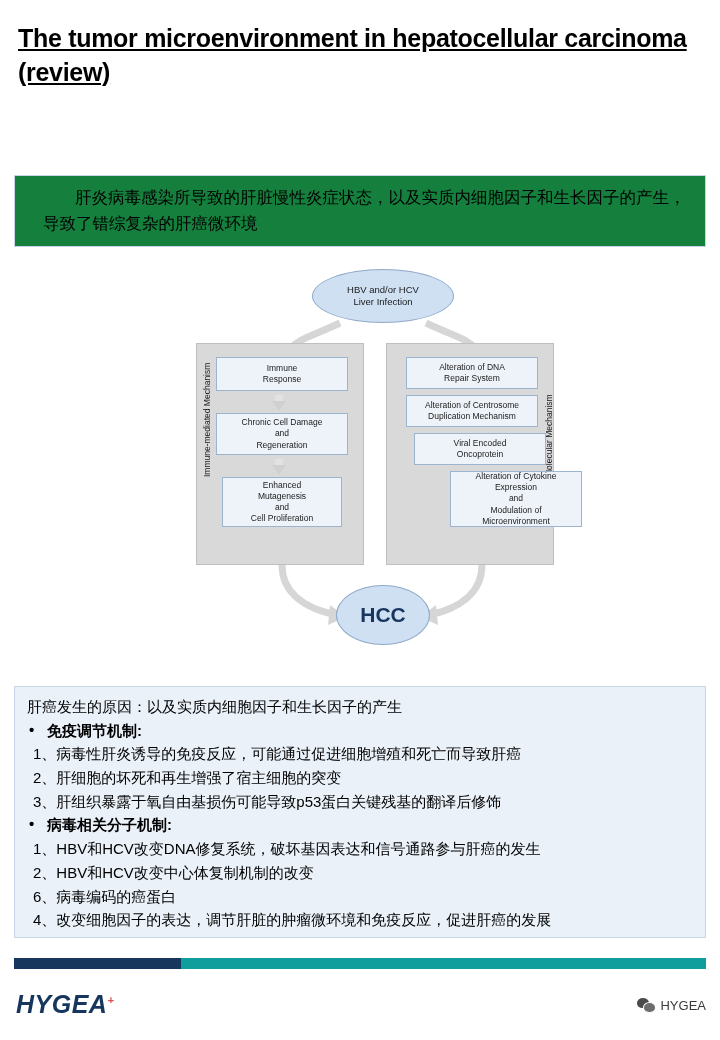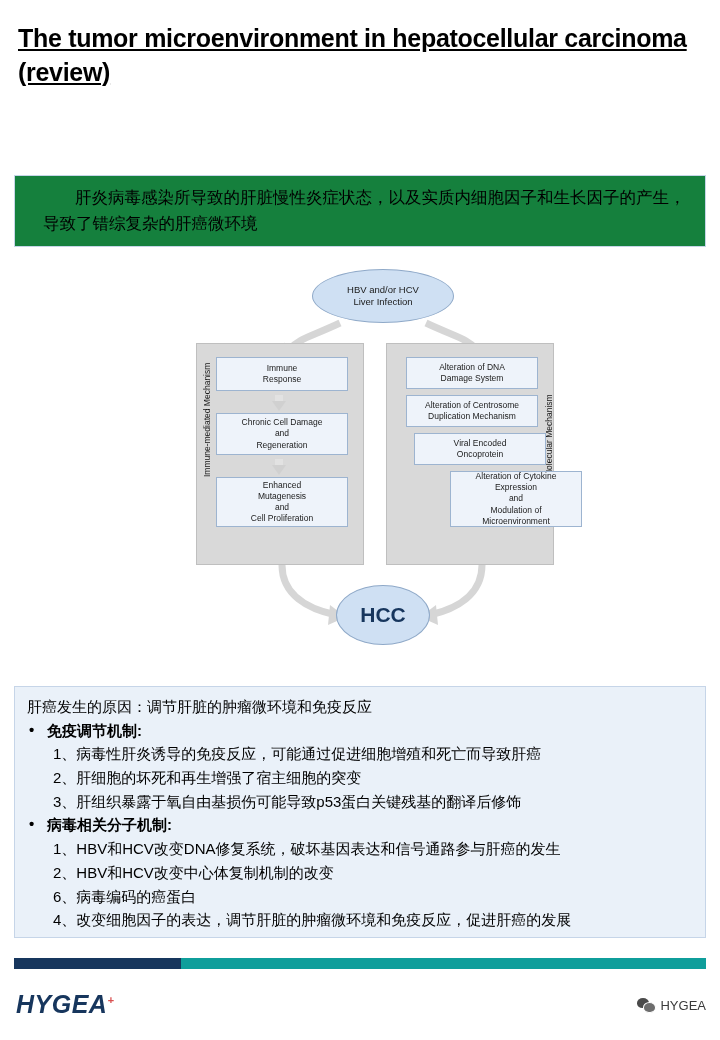--- a/index.html
+++ b/index.html
@@ -142,21 +142,21 @@
     justify-content: center;
     text-align: center;
     font-size: 8.5px;
     line-height: 1.3;
     color: #1a1a1a;
     padding: 2px;
   }
   
   .n-l1 { left: 26px; top: 92px; width: 132px; height: 34px; }
   .n-l2 { left: 26px; top: 148px; width: 132px; height: 42px; }
-  .n-l3 { left: 26px; top: 212px; width: 132px; height: 50px; }
+  .n-l3 { left: 32px; top: 212px; width: 120px; height: 50px; }
   
   .n-r1 { left: 216px; top: 92px; width: 132px; height: 32px; }
   .n-r2 { left: 216px; top: 130px; width: 132px; height: 32px; }
   .n-r3 { left: 216px; top: 168px; width: 132px; height: 32px; margin-left: 8px; }
   .n-r4 { left: 216px; top: 206px; width: 132px; height: 56px; margin-left: 44px; }
   .arrow-down {
     position: absolute;
     width: 0;
     height: 0;
     border-left: 7px solid transparent;
@@ -195,21 +195,21 @@
     padding-left: 20px;
     position: relative;
   }
   .c-head::before {
     content: "•";
     position: absolute;
     left: 2px;
     top: -1px;
     font-weight: bold;
   }
-  .c-indent { padding-left: 6px; margin-left: 20px; }
+  .c-indent { padding-left: 6px; }
   
   .bar-left {
     position: absolute;
     left: 14px;
     top: 958px;
     width: 167px;
     height: 11px;
     background: #17365d;
   }
   .bar-right {
@@ -315,36 +315,36 @@
 Mutagenesis
 and
 Cell Proliferation</div>
 
     <div class="arrow-stem a1"></div>
     <div class="arrow-down a1t"></div>
     <div class="arrow-stem a2"></div>
     <div class="arrow-down a2t"></div>
 
     <div class="fig-node n-r1" style="white-space:pre-line">Alteration of DNA
-Damage System</div>
+Repair System</div>
     <div class="fig-node n-r2" style="white-space:pre-line">Alteration of Centrosome
 Duplication Mechanism</div>
     <div class="fig-node n-r3" style="white-space:pre-line">Viral Encoded
 Oncoprotein</div>
     <div class="fig-node n-r4" style="white-space:pre-line">Alteration of Cytokine
 Expression
 and
 Modulation of
 Microenvironment</div>
 
     <div class="fig-oval hcc">HCC</div>
   </div>
 
   <div class="conclusion-box">
-    <div class="c-line">肝癌发生的原因：调节肝脏的肿瘤微环境和免疫反应</div>
+    <div class="c-line">肝癌发生的原因：以及实质内细胞因子和生长因子的产生</div>
     <div class="c-line c-head">免疫调节机制:</div>
     <div class="c-line c-indent">1、病毒性肝炎诱导的免疫反应，可能通过促进细胞增殖和死亡而导致肝癌</div>
     <div class="c-line c-indent">2、肝细胞的坏死和再生增强了宿主细胞的突变</div>
     <div class="c-line c-indent">3、肝组织暴露于氧自由基损伤可能导致p53蛋白关键残基的翻译后修饰</div>
     <div class="c-line c-head">病毒相关分子机制:</div>
     <div class="c-line c-indent">1、HBV和HCV改变DNA修复系统，破坏基因表达和信号通路参与肝癌的发生</div>
     <div class="c-line c-indent">2、HBV和HCV改变中心体复制机制的改变</div>
     <div class="c-line c-indent">6、病毒编码的癌蛋白</div>
     <div class="c-line c-indent">4、改变细胞因子的表达，调节肝脏的肿瘤微环境和免疫反应，促进肝癌的发展</div>
   </div>

